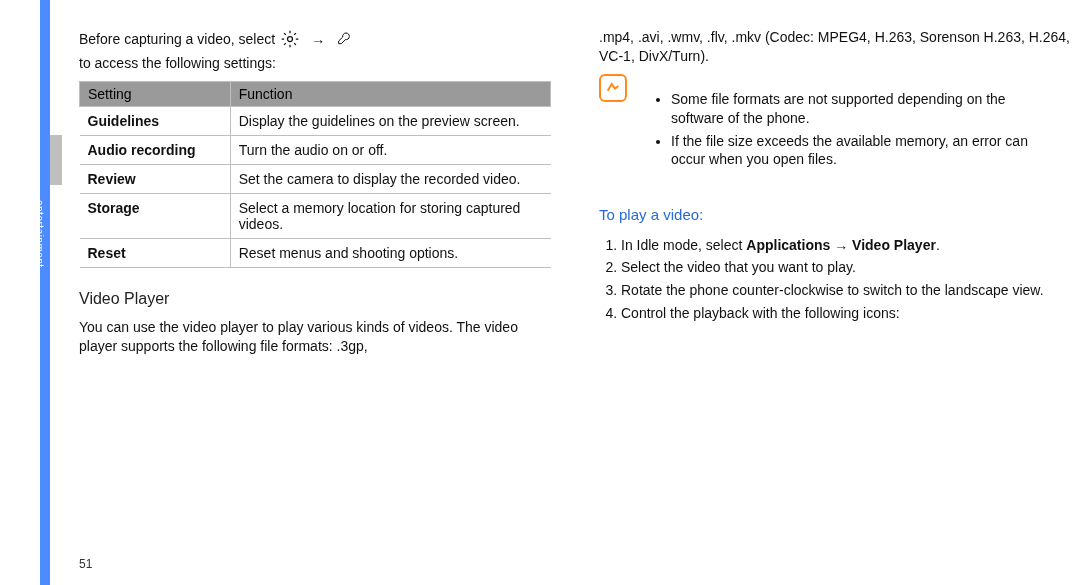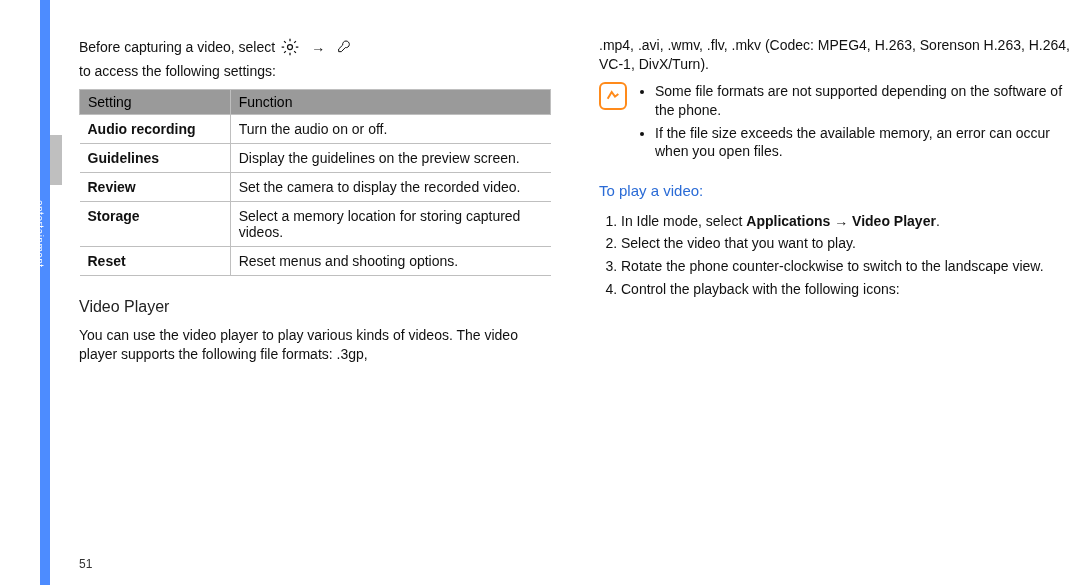--- a/index.html
+++ b/index.html
@@ -42,21 +42,21 @@
   }
   .content {
     margin-left: 79px;
     display: flex;
     gap: 48px;
     padding-top: 28px;
   }
   .col {
     width: 472px;
   }
-  p { margin: 8px 0 6px; line-height: 1.35; }
+  p { margin: 0 0 6px; line-height: 1.35; }
   .intro-row { display:flex; align-items:center; flex-wrap:wrap; gap:4px; }
   table {
     border-collapse: collapse;
     width: 100%;
     margin-top: 8px;
     font-size: 14px;
   }
   th {
     background: #9a9a9a;
     color: #000000;
@@ -84,21 +84,21 @@
     margin: 16px 0 8px;
   }
   ol { margin: 0; padding-left: 22px; }
   ol li { padding: 2px 0; line-height: 1.35; }
   .note-box { display: flex; align-items: flex-start; margin-top: 8px; }
   .note-icon {
     width: 24px; height: 24px; border: 2px solid #ff8a1a; border-radius: 6px;
     display:flex; align-items:center; justify-content:center; margin-right: 10px; flex-shrink:0;
   }
   .note-icon svg { stroke:#ff8a1a; fill:none; stroke-width:3; }
-  .note-list { list-style: disc; margin:0; padding-left: 18px; }
+  .note-list { list-style: disc; margin:16px; padding-left: 18px; }
   .note-list li { line-height:1.35; padding-bottom:4px; }
   .gear { display:inline-flex; width:22px; height:22px; align-items:center; justify-content:center; }
   .wrench { display:inline-flex; width:18px; height:22px; align-items:center; justify-content:center; }
   .arrow-between { margin: 0 6px; }
   .page-num {
     position: absolute;
     bottom: 14px;
     left: 79px;
     font-size: 12px;
     color: #333;
@@ -132,26 +132,26 @@
       <span>to access the following settings:</span>
     </p>
 
     <table>
       <tbody>
           <tr>
         <th>Setting</th>
         <th>Function</th>
       </tr>
       <tr>
+            <td class="left">Guidelines</td>
+            <td>Display the guidelines on the preview screen.</td>
+          </tr>
+      <tr>
             <td class="left">Audio recording</td>
             <td>Turn the audio on or off.</td>
-          </tr>
-      <tr>
-            <td class="left">Guidelines</td>
-            <td>Display the guidelines on the preview screen.</td>
           </tr>
       <tr>
             <td class="left">Review</td>
             <td>Set the camera to display the recorded video.</td>
           </tr>
       <tr>
             <td class="left">Storage</td>
             <td>Select a memory location for storing captured videos.</td>
           </tr>
       <tr>

